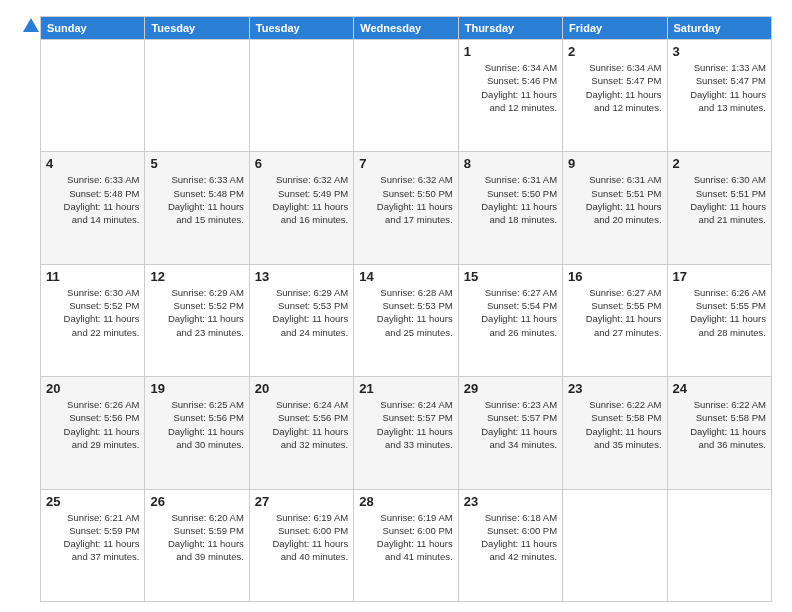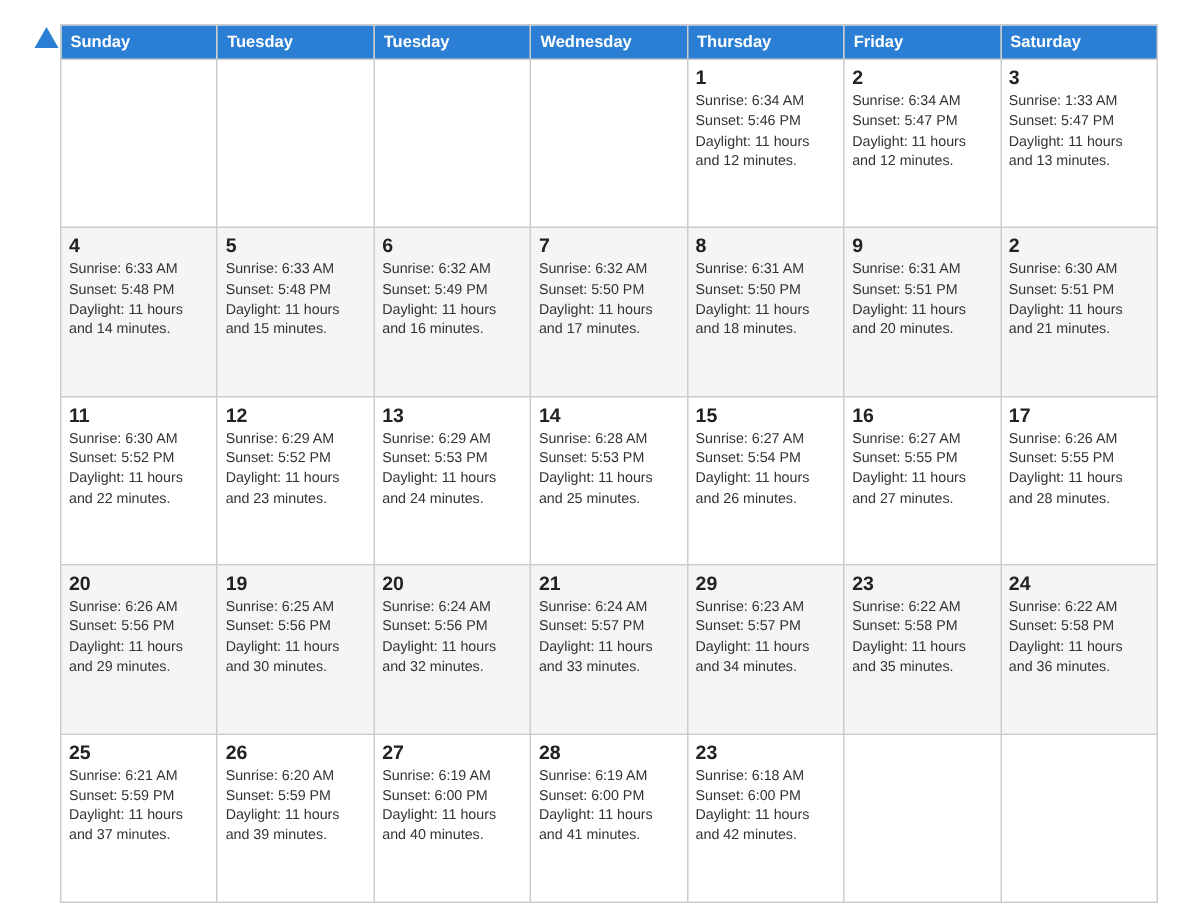--- a/index.html
+++ b/index.html
@@ -85,20 +85,21 @@
     .day-num {
       font-size: 13px;
       font-weight: bold;
       color: #222;
       margin-bottom: 2px;
     }
     .day-info {
       font-size: 9.5px;
       color: #333;
       line-height: 1.4;
+      text-align: right;
     }
     .empty-cell {
       background: #fff;
     }
     .week-row td {
       background: #fff;
     }
     .week-row:nth-child(even) td {
       background: #f5f5f5;
     }

